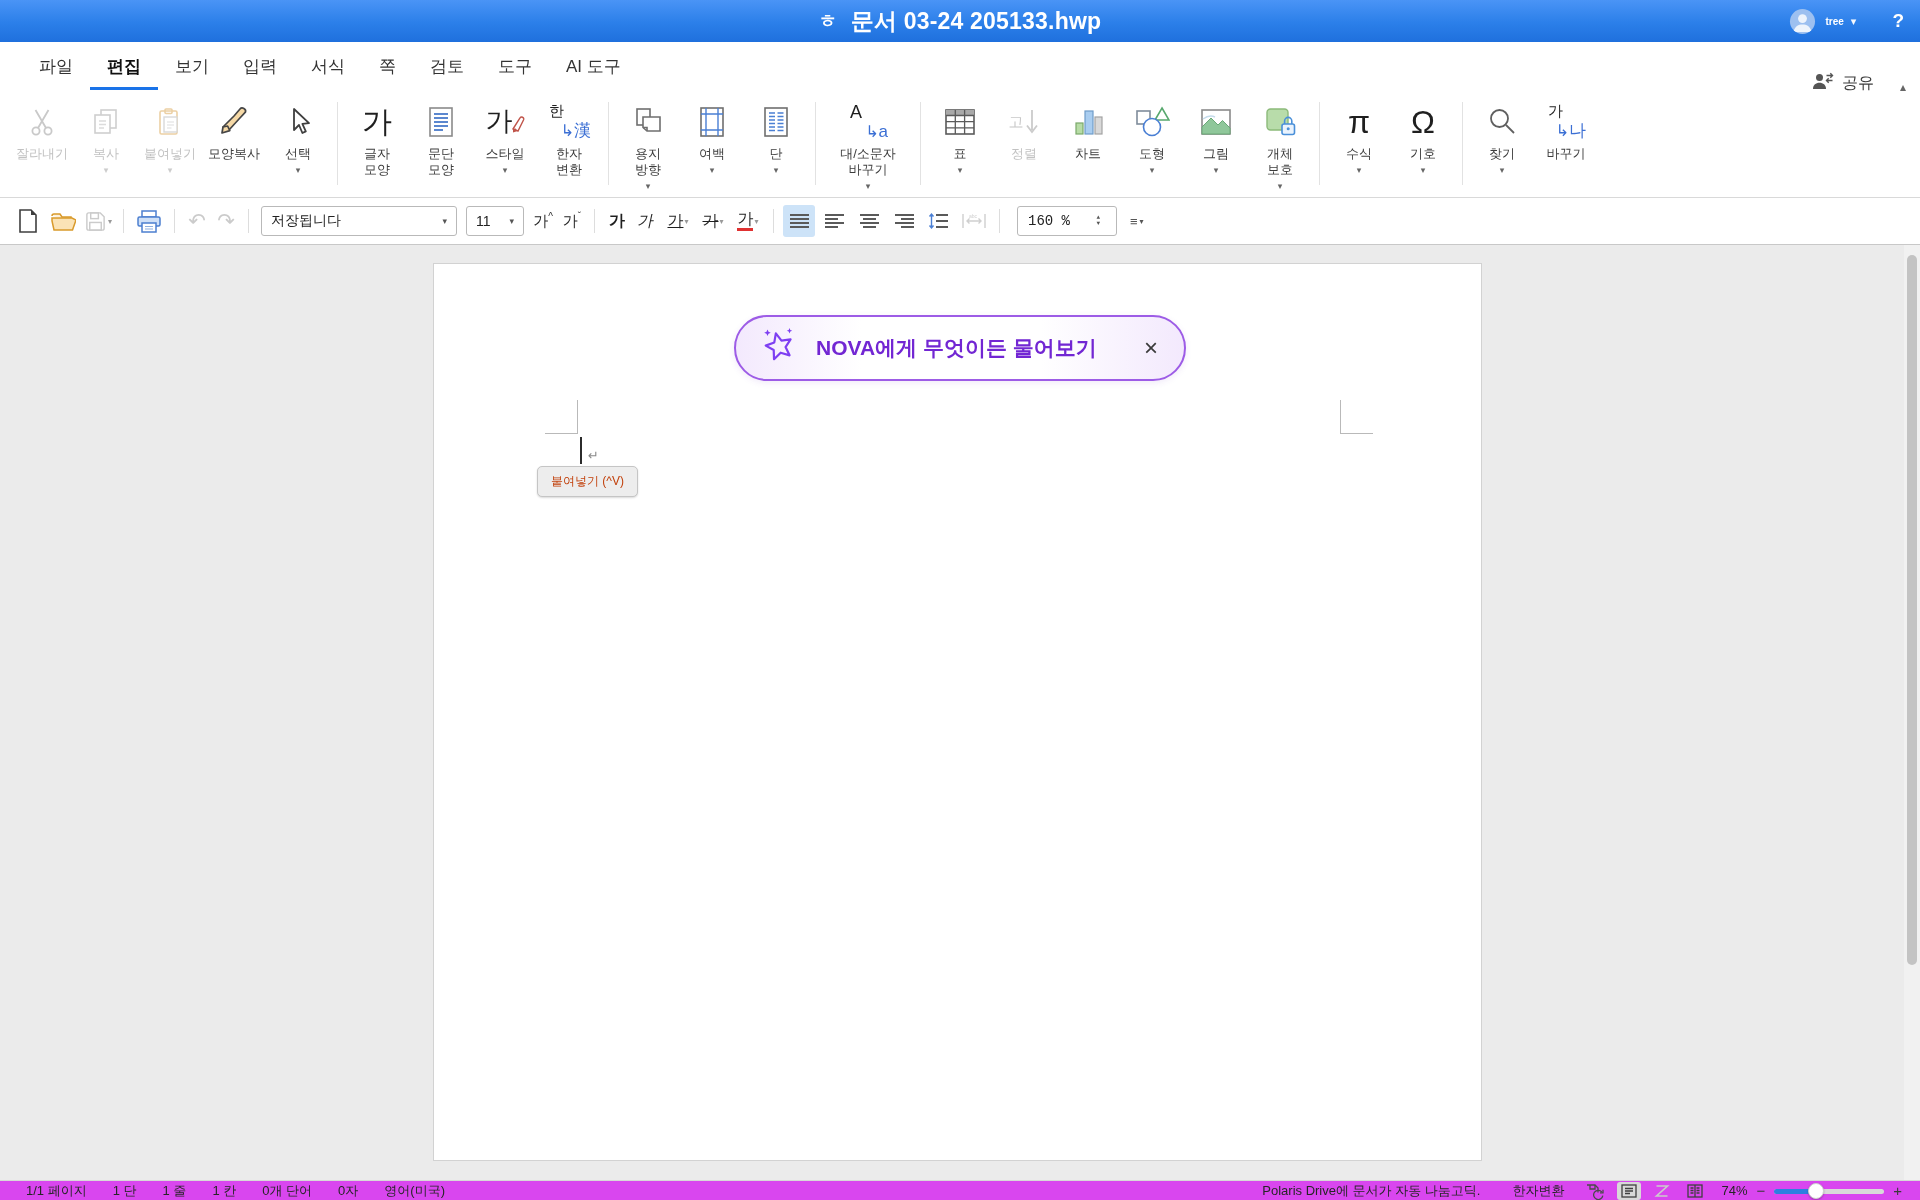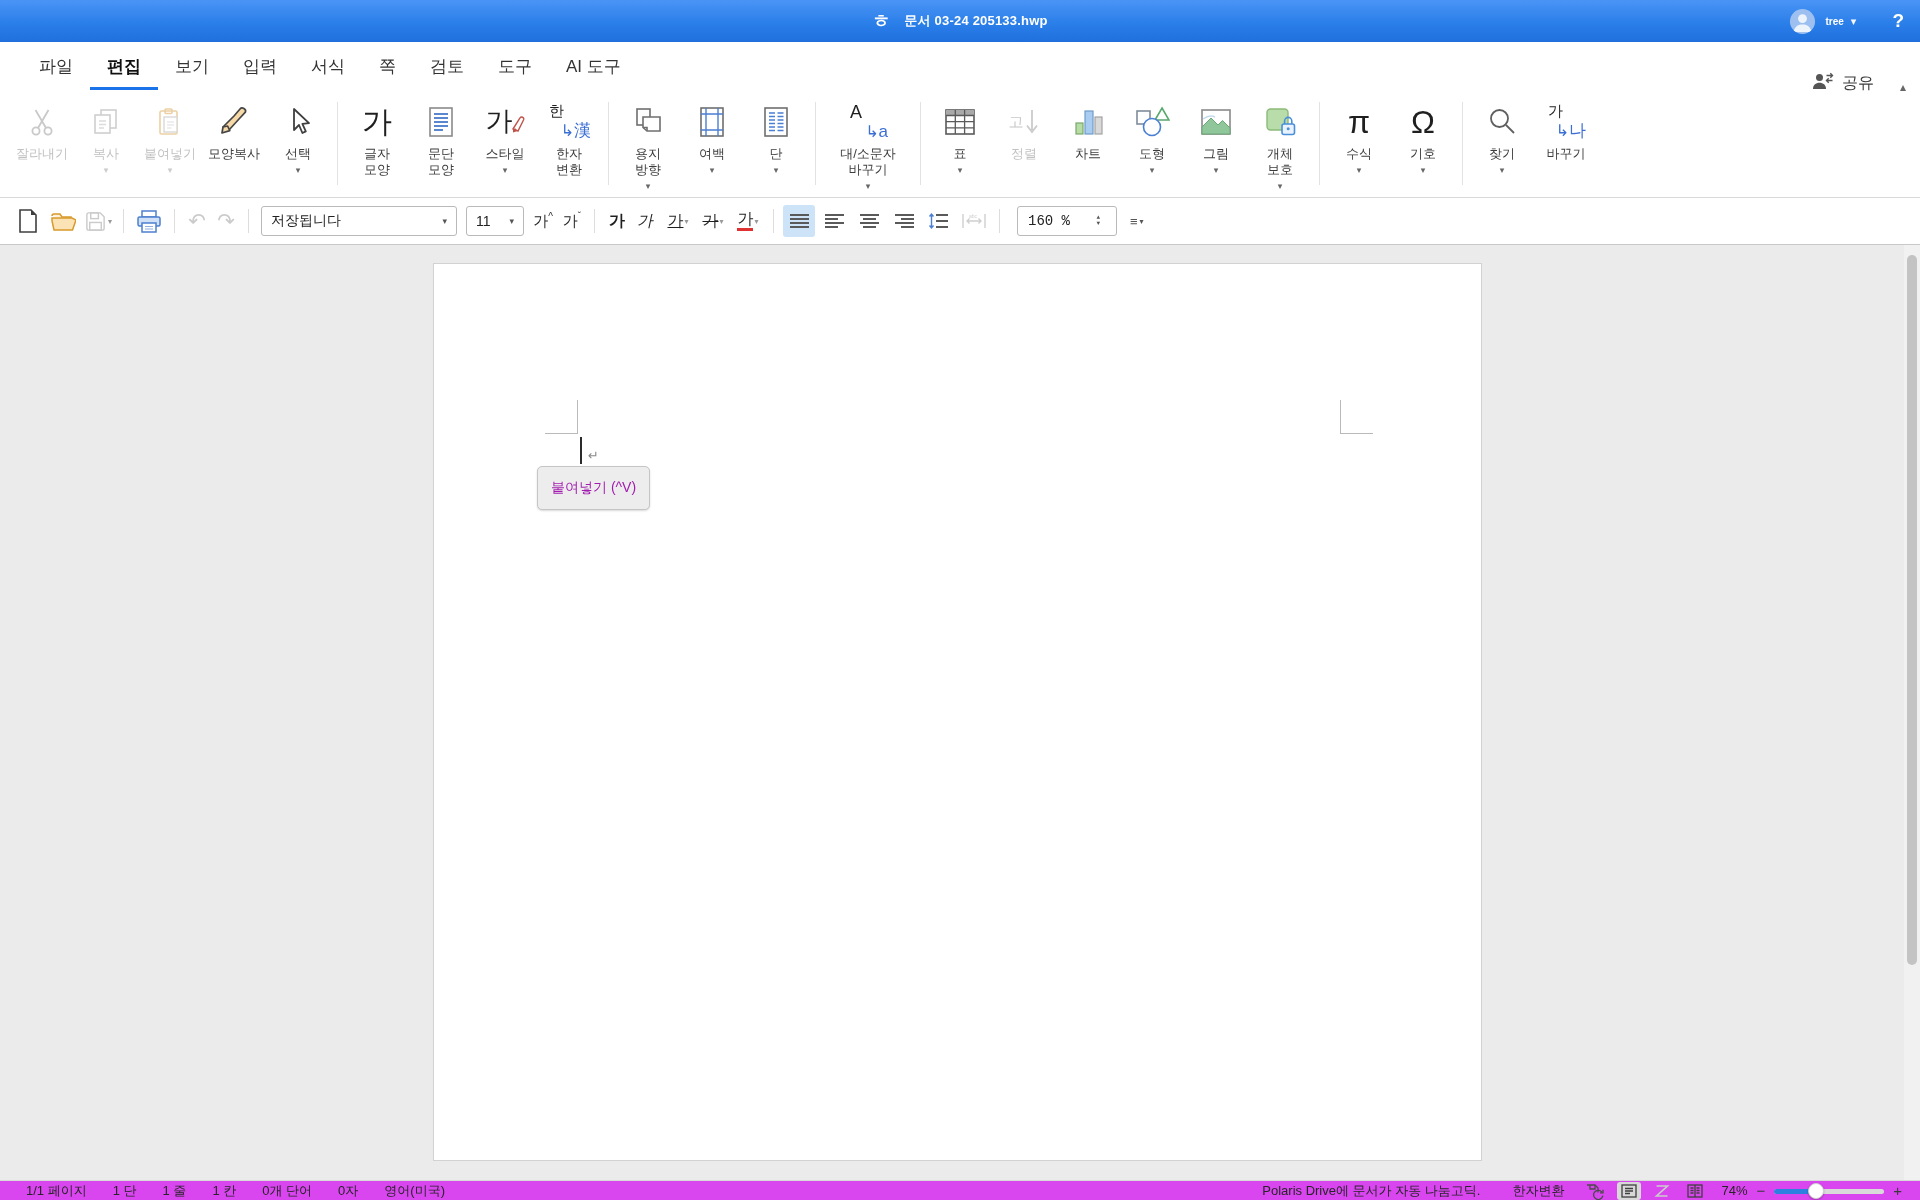--- a/index.html
+++ b/index.html
@@ -6,21 +6,21 @@
   html,body { width:1920px; height:1200px; overflow:hidden;
     font-family:"Liberation Sans","DejaVu Sans",sans-serif; background:#ebebeb; }
   .app { width:1920px; height:1200px; display:flex; flex-direction:column; }
 
   
   .titlebar { position:relative; height:42px; flex:0 0 42px;
     background:linear-gradient(180deg,#4a94f6 0%,#2b7fe9 55%,#1f70dd 100%); }
   .tb-center { position:absolute; left:0; right:0; top:0; height:42px;
     display:flex; align-items:center; justify-content:center; gap:14px; color:#fff; }
   .hwp-logo { font-size:18px; font-weight:700; }
-  .tb-title { font-size:13px; font-weight:600; letter-spacing:.2px; }
+  .tb-title { font-size:23px; font-weight:600; letter-spacing:.2px; }
   .tb-right { position:absolute; right:16px; top:0; height:42px; display:flex; align-items:center; gap:10px; color:#fff; }
   .avatar svg { display:block; }
   .tb-user { font-size:10px; font-weight:600; }
   .tb-caret { font-size:11px; margin-left:-3px; opacity:.95; }
   .tb-help { font-size:19px; font-weight:700; margin-left:26px; cursor:default; }
 
   
   .menubar { height:48px; flex:0 0 48px; background:#fff; display:flex; align-items:stretch; padding-left:22px; position:relative; }
   .mitem { display:flex; align-items:center; padding:0 17px; font-size:17px; color:#333; cursor:default; }
   .mitem.active { font-weight:700; color:#101010; border-bottom:3px solid #1a73e8; padding-top:3px; }
@@ -86,21 +86,21 @@
   .overflow-btn .c { font-size:8px; }
 
   
   .docarea { position:relative; flex:1 1 auto; background:#ebebeb; overflow:hidden; }
   .page { position:absolute; left:434px; top:19px; width:1047px; height:896px; background:#fff;
     box-shadow:0 0 0 1px #d2d2d2; }
   .mark { position:absolute; background:#b9b9b9; }
   .caret-bar { position:absolute; left:580px; top:192px; width:2px; height:27px; background:#2b2b2b; }
   .pilcrow { position:absolute; left:588px; top:203px; font-size:13px; color:#8a8a8a; }
   .paste-tip { position:absolute; left:537px; top:221px; background:#ededed; border:1px solid #c5c5c5;
-    border-radius:5px; padding:12px 13px; font-size:14px; color:#a21caf; box-shadow:0 1px 2px rgba(0,0,0,.15); }
+    border-radius:5px; padding:6px 13px; font-size:12px; color:#c2410c; box-shadow:0 1px 2px rgba(0,0,0,.15); }
   .nova { position:absolute; left:734px; top:70px; width:452px; height:66px; border-radius:33px;
     border:2px solid #9d5ce6; background:linear-gradient(90deg,#f3e9fd 0%,#ffffff 28%,#ffffff 68%,#f3e9fd 100%);
     display:flex; align-items:center; padding:0 26px 0 22px; gap:16px; box-shadow:0 2px 6px rgba(120,60,200,.10); }
   .nova-text { font-size:21px; font-weight:700; color:#7226d3; flex:1; }
   .nova-close { font-size:24px; color:#3a3a3a; cursor:default; line-height:1; }
   .scroll-track { position:absolute; right:0; top:0; width:16px; height:100%; background:#f1f1f1; }
   .scroll-thumb { position:absolute; right:3px; top:10px; width:10px; height:710px; border-radius:5px; background:#c3c3c3; }
 
   
   .statusbar { height:20px; flex:0 0 20px; background:#d946ef; border-top:1px solid #d8d8d8;
@@ -630,20 +630,31 @@
     <div class="mark" style="left:577px;top:155px;width:1px;height:34px;"></div>
     <div class="mark" style="left:545px;top:188px;width:32px;height:1px;"></div>
     <div class="mark" style="left:1340px;top:155px;width:1px;height:34px;"></div>
     <div class="mark" style="left:1341px;top:188px;width:32px;height:1px;"></div>
 
     <div class="caret-bar"></div>
     <div class="pilcrow">↵</div>
 
     <div class="paste-tip">붙여넣기 (^V)</div>
 
+    <div class="nova">
+      <span>
+        <svg width="42" height="42" viewBox="0 0 42 42" fill="none">
+          <path d="M21 8l3.7 8.4 9.1 1-6.7 6.2 1.9 9-8-4.7-8 4.7 1.9-9-6.7-6.2 9.1-1z" stroke="#7e3ff2" stroke-width="2.2" stroke-linejoin="round" transform="rotate(-14 21 21)"></path>
+          <path d="M9.5 4.5l1 2.3 2.3 1-2.3 1-1 2.3-1-2.3-2.3-1 2.3-1z" fill="#7e3ff2"></path>
+          <path d="M31.5 3l.8 1.9 1.9.8-1.9.8-.8 1.9-.8-1.9-1.9-.8 1.9-.8z" fill="#7e3ff2"></path>
+        </svg>
+      </span>
+      <span class="nova-text">NOVA에게 무엇이든 물어보기</span>
+      <span class="nova-close">×</span>
+    </div>
 
     <div class="scroll-track">
       <div class="scroll-thumb"></div>
     </div>
   </div>
 
   <div class="statusbar">
     <div class="sb-left">
       <span>1/1 페이지</span>
       <span>1 단</span>

